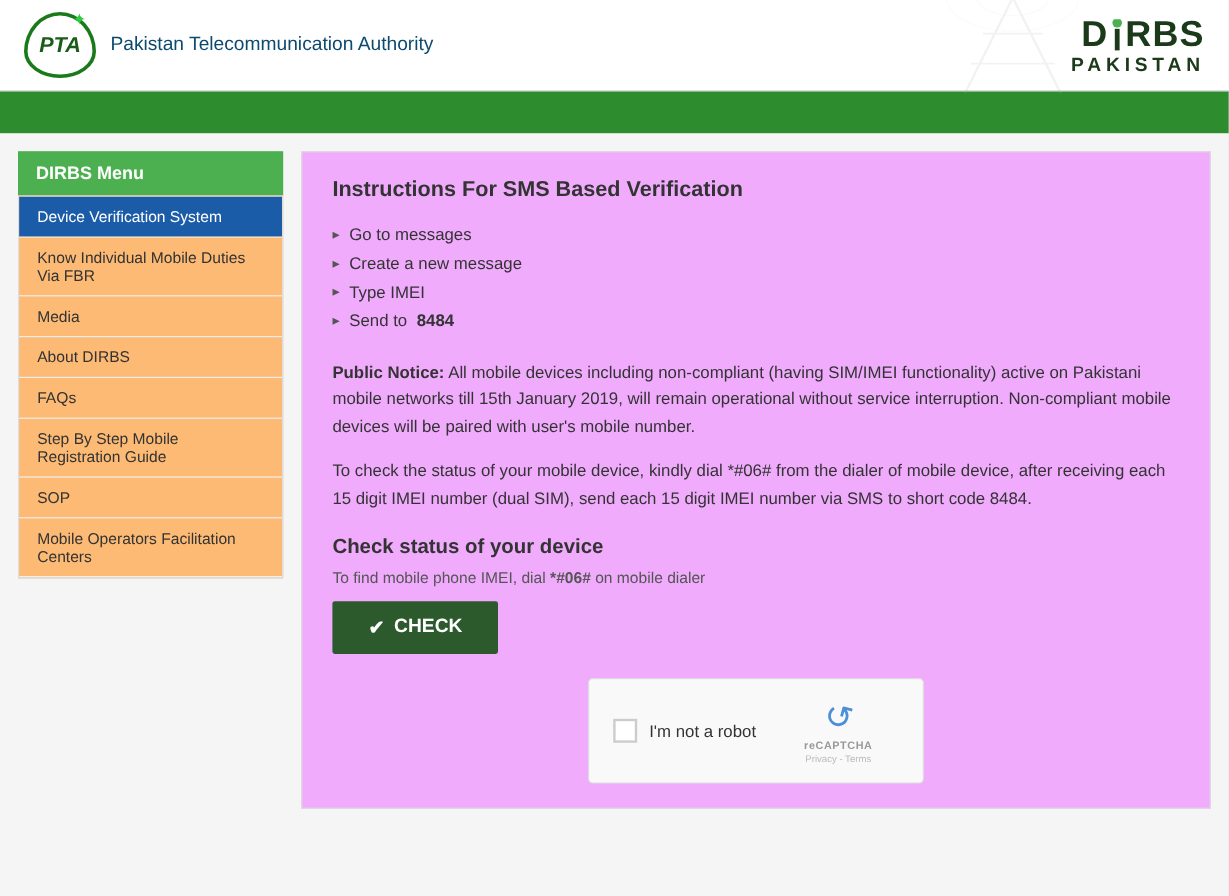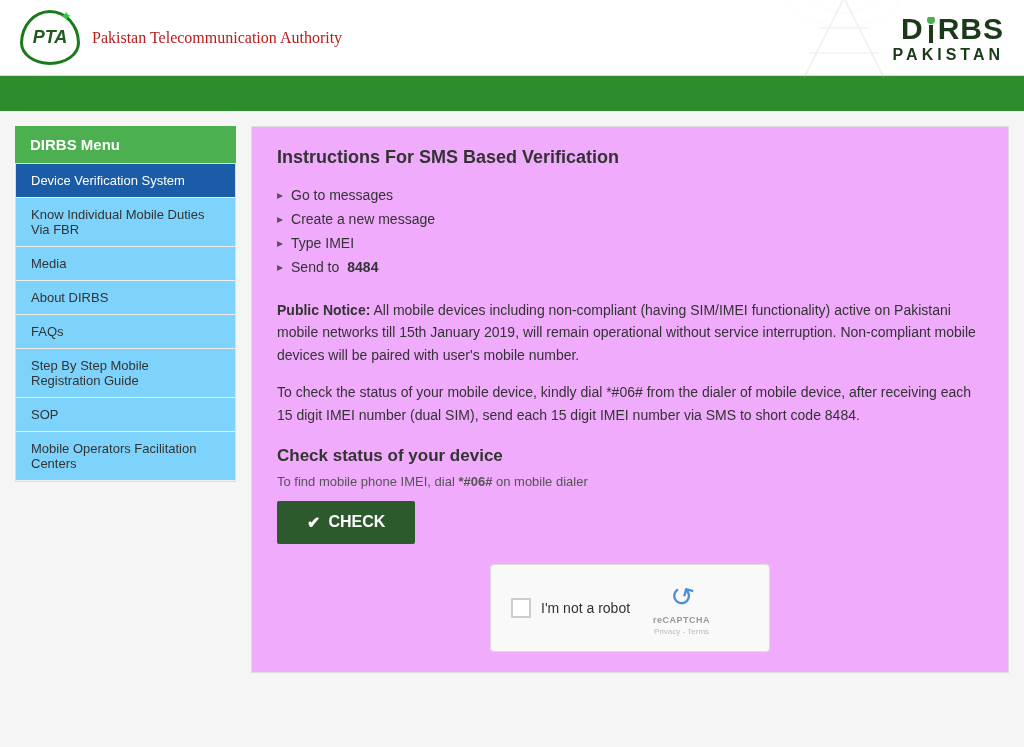--- a/index.html
+++ b/index.html
@@ -44,23 +44,22 @@
     }
     .pta-star {
       position: absolute;
       top: -5px;
       right: 5px;
       color: #2ecc40;
       font-size: 14px;
     }
     .header-title {
       font-size: 16px;
-      color: #b91c1c;
+      color: #0c4a6e;
       font-weight: normal;
-      font-family: Liberation Serif, serif;
     }
     .dirbs-logo {
       display: flex;
       flex-direction: column;
       align-items: flex-end;
     }
     .dirbs-pakistan {
       font-size: 16px;
       letter-spacing: 4px;
       color: #1a3a1a;
@@ -105,21 +104,21 @@
       flex-shrink: 0;
     }
     .sidebar-menu-title {
       background: #4caf50;
       color: #fff;
       padding: 10px 15px;
       font-size: 15px;
       font-weight: bold;
     }
     .sidebar-menu {
-      background: #7dd3fc;
+      background: #fdba74;
       border: 1px solid #ddd;
       list-style: none;
     }
     .sidebar-menu li {
       border-bottom: 1px solid #eee;
     }
     .sidebar-menu li a {
       display: block;
       padding: 9px 15px;
       color: #333;
@@ -213,21 +212,21 @@
       gap: 8px;
       border-radius: 2px;
       white-space: nowrap;
     }
     .captcha-container {
       border: 1px solid #ddd;
       border-radius: 4px;
       padding: 15px 20px;
       display: inline-flex;
       align-items: center;
-      gap: 23px;
+      gap: 40px;
       background: #f9f9f9;
       min-width: 280px;
     }
     .captcha-left {
       display: flex;
       align-items: center;
       gap: 10px;
     }
     .captcha-checkbox {
       width: 20px;

